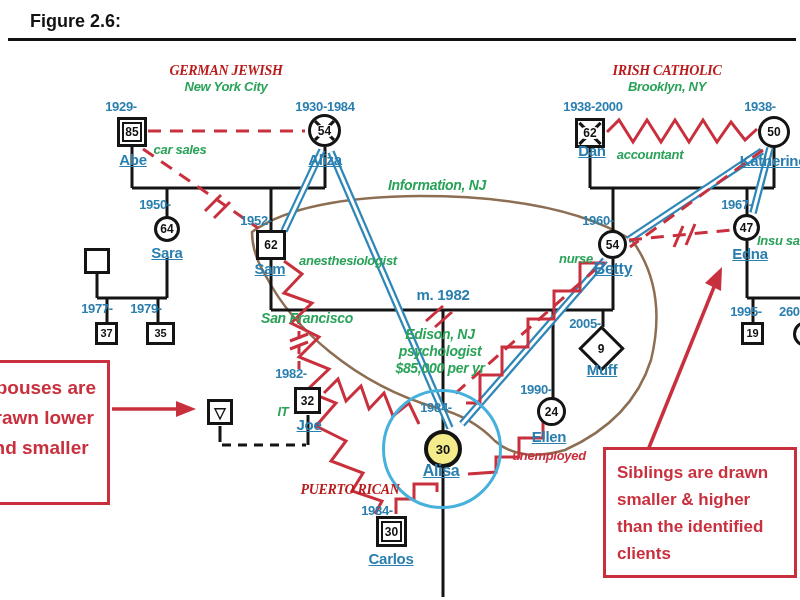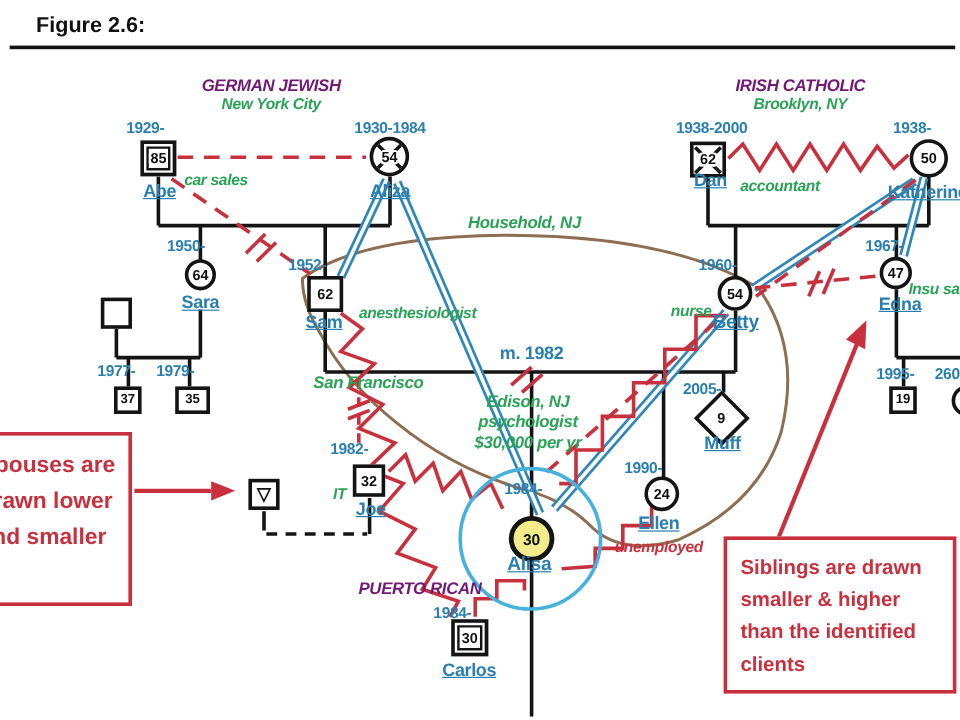--- a/index.html
+++ b/index.html
@@ -4,21 +4,21 @@
 <style>
   html,body{margin:0;padding:0;background:#fff;}
   .stage{position:relative;width:800px;height:600px;overflow:hidden;background:#fff;
          font-family:"Liberation Sans",sans-serif;}
   
   .lbl{position:absolute;font-weight:bold;white-space:nowrap;transform:translateX(-50%);z-index:12;letter-spacing:-0.3px;}
   .lbl.anchor-left{transform:none;}
   .yr{color:#2b7fae;font-size:13px;}
   .nm{color:#2b7fae;font-size:15px;text-decoration:underline;}
   .occ{color:#2aa258;font-size:13px;font-style:italic;}
-  .eth{color:#701a75;font-size:14px;font-style:italic;}
+  .eth{color:#b91c1c;font-size:14px;font-style:italic;font-family:Liberation Serif, serif;}
   .city{color:#2aa258;font-size:13px;font-style:italic;}
   .place{color:#2aa258;font-size:14px;font-style:italic;}
   .red-t{color:#c9303e;}
   
   .title-prefix{position:absolute;left:30px;top:11px;font-size:18px;font-weight:bold;color:#111;}
   .title-text{position:absolute;left:141px;top:11px;font-size:18px;color:#111;}
   .title-rule{position:absolute;left:8px;top:38px;width:788px;height:3px;background:#111;}
   
   .node{position:absolute;box-sizing:border-box;background:#fff;border:3px solid #141414;
         display:flex;align-items:center;justify-content:center;font-weight:bold;
@@ -115,26 +115,26 @@
       <path d="M648,450 L714,287"></path>
       <polygon points="722,267 721,291 705,283" stroke="none"></polygon>
     </g>
   </svg>
 
   <div class="lbl eth" style="left:226px;top:63px;">GERMAN JEWISH</div>
   <div class="lbl city" style="left:226px;top:79px;">New York City</div>
   <div class="lbl eth" style="left:667px;top:63px;">IRISH CATHOLIC</div>
   <div class="lbl city" style="left:667px;top:79px;">Brooklyn, NY</div>
   <div class="lbl eth" style="left:350px;top:482px;">PUERTO RICAN</div>
-  <div class="lbl place" style="left:437px;top:177px;">Household, NJ</div>
+  <div class="lbl place" style="left:437px;top:177px;">Information, NJ</div>
   <div class="lbl place" style="left:307px;top:310px;">San Francisco</div>
   <div class="lbl yr" style="left:443px;top:286px;font-size:15px;">m. 1982</div>
   <div class="lbl place" style="left:440px;top:326px;">Edison, NJ</div>
   <div class="lbl place" style="left:440px;top:343px;">psychologist</div>
-  <div class="lbl place" style="left:440px;top:360px;">$30,000 per yr</div>
+  <div class="lbl place" style="left:440px;top:360px;">$85,000 per yr</div>
 
   <div class="lbl yr" style="left:121px;top:99px;">1929-</div>
   <div class="node double" style="left:117px;top:117px;width:30px;height:30px;">
       <b>85</b>
     </div>
   <div class="lbl nm" style="left:133px;top:151px;">Abe</div>
   <div class="lbl occ" style="left:180px;top:142px;">car sales</div>
 
   <div class="lbl yr" style="left:325px;top:99px;">1930-1984</div>
   <div class="node circle dead" style="left:308px;top:114px;width:33px;height:33px;">

